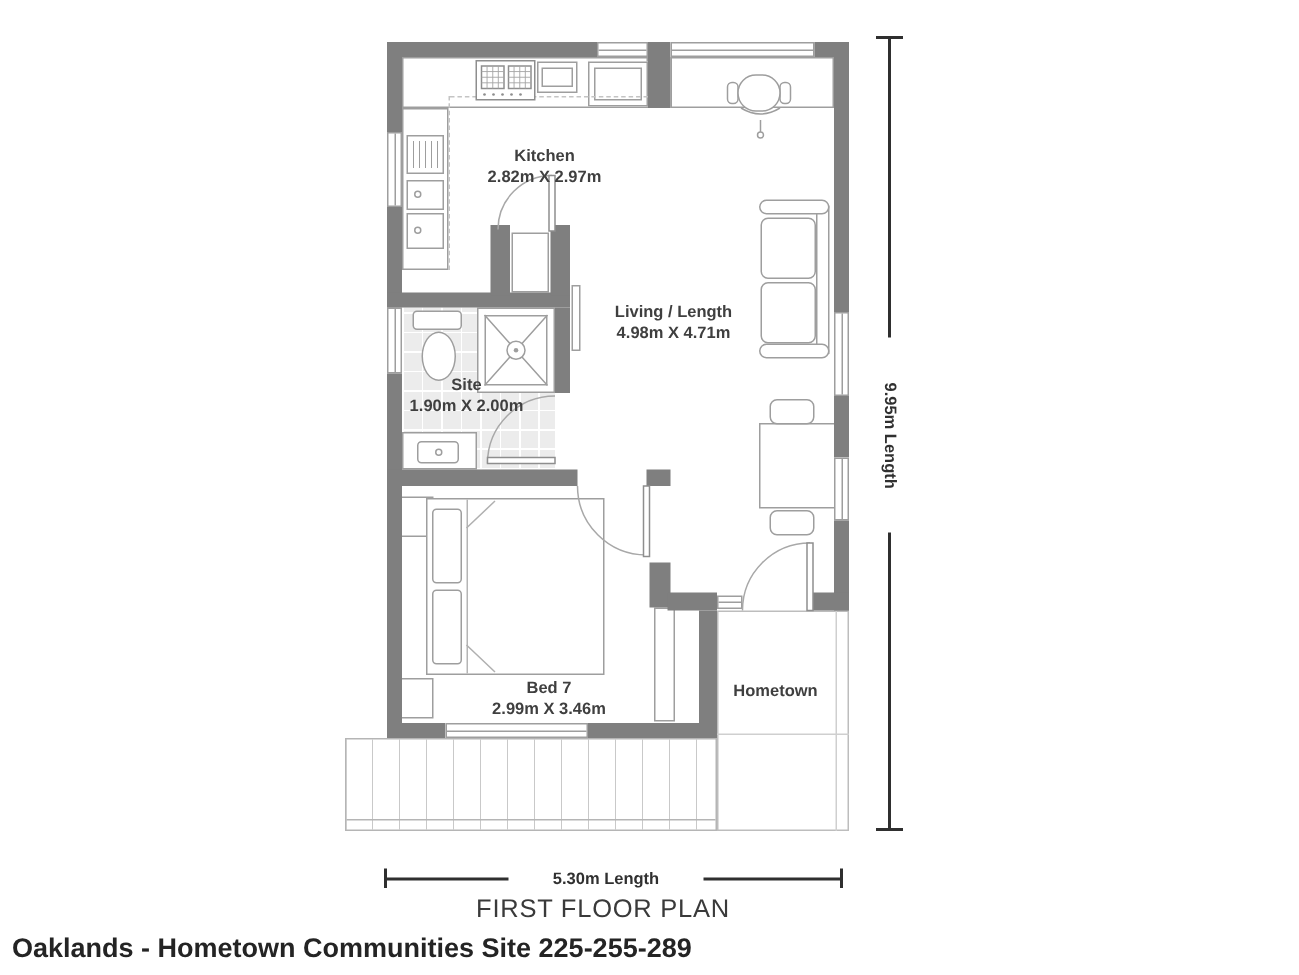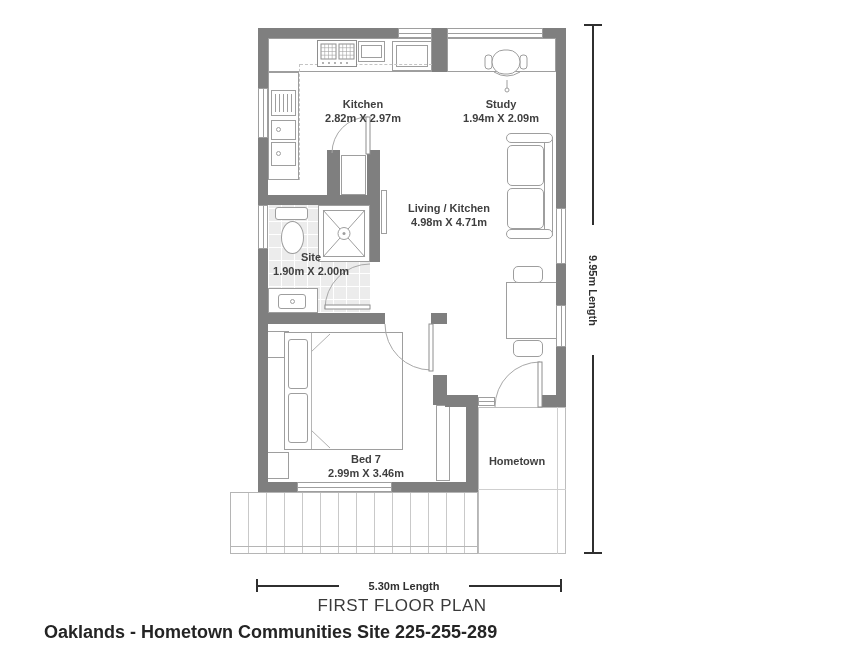--- a/index.html
+++ b/index.html
@@ -28,21 +28,21 @@
         background-image:repeating-linear-gradient(90deg,#9e9e9e 0,#9e9e9e 1px,transparent 1px,transparent 4px);
         background-origin:content-box;background-clip:content-box;padding:3px;}
   .dot{position:absolute;width:5px;height:5px;border:1px solid #9e9e9e;border-radius:50%;background:#fff;box-sizing:border-box;}
   .room-label{position:absolute;text-align:center;font-size:11px;font-weight:600;color:#3f3f3f;line-height:14px;}
   .dim{position:absolute;background:#2f2f2f;}
   .dim-label{position:absolute;background:#fff;color:#303030;font-size:11px;font-weight:600;
              display:flex;align-items:center;justify-content:center;}
   .vtext{writing-mode:vertical-rl;}
   #title{position:absolute;left:192px;top:596px;width:420px;text-align:center;
          font-size:17px;font-weight:500;letter-spacing:0.5px;color:#3a3a3a;}
-  #caption{position:absolute;left:8px;top:622px;font-size:18px;font-weight:700;color:#242424;margin-left:36px;}
+  #caption{position:absolute;left:8px;top:622px;font-size:18px;font-weight:700;color:#242424;}
   svg{position:absolute;left:0;top:0;pointer-events:none;}
 </style>
 </head>
 <body>
 
 <div id="stage">
 
   <div class="tile" style="left:268px;top:205px;width:102px;height:108px;"></div>
   <div class="thin" style="left:478px;top:407px;width:88px;height:147px;border-color:#bdbdbd;"></div>
   <div class="line" style="left:478px;top:489px;width:88px;height:1px;"></div>
@@ -174,26 +174,22 @@
     <g stroke="#a8a8a8" fill="none" stroke-width="1">
       <path d="M495,407 A45,45 0 0 1 540,362"></path>
       <rect x="538" y="362" width="4" height="45" fill="#ffffff" stroke="#8e8e8e"></rect>
     </g>
   </svg>
 
   <div class="room-label" style="left:300px;top:97px;width:126px;">
     <div>Kitchen</div>
     <div>2.82m X 2.97m</div>
   </div>
-  <div class="room-label" style="left:438px;top:97px;width:126px;">
-    <div>Study</div>
-    <div>1.94m X 2.09m</div>
-  </div>
   <div class="room-label" style="left:386px;top:201px;width:126px;">
-    <div>Living / Kitchen</div>
+    <div>Living / Length</div>
     <div>4.98m X 4.71m</div>
   </div>
   <div class="room-label" style="left:248px;top:250px;width:126px;">
     <div>Site</div>
     <div>1.90m X 2.00m</div>
   </div>
   <div class="room-label" style="left:303px;top:452px;width:126px;">
     <div>Bed 7</div>
     <div>2.99m X 3.46m</div>
   </div>

